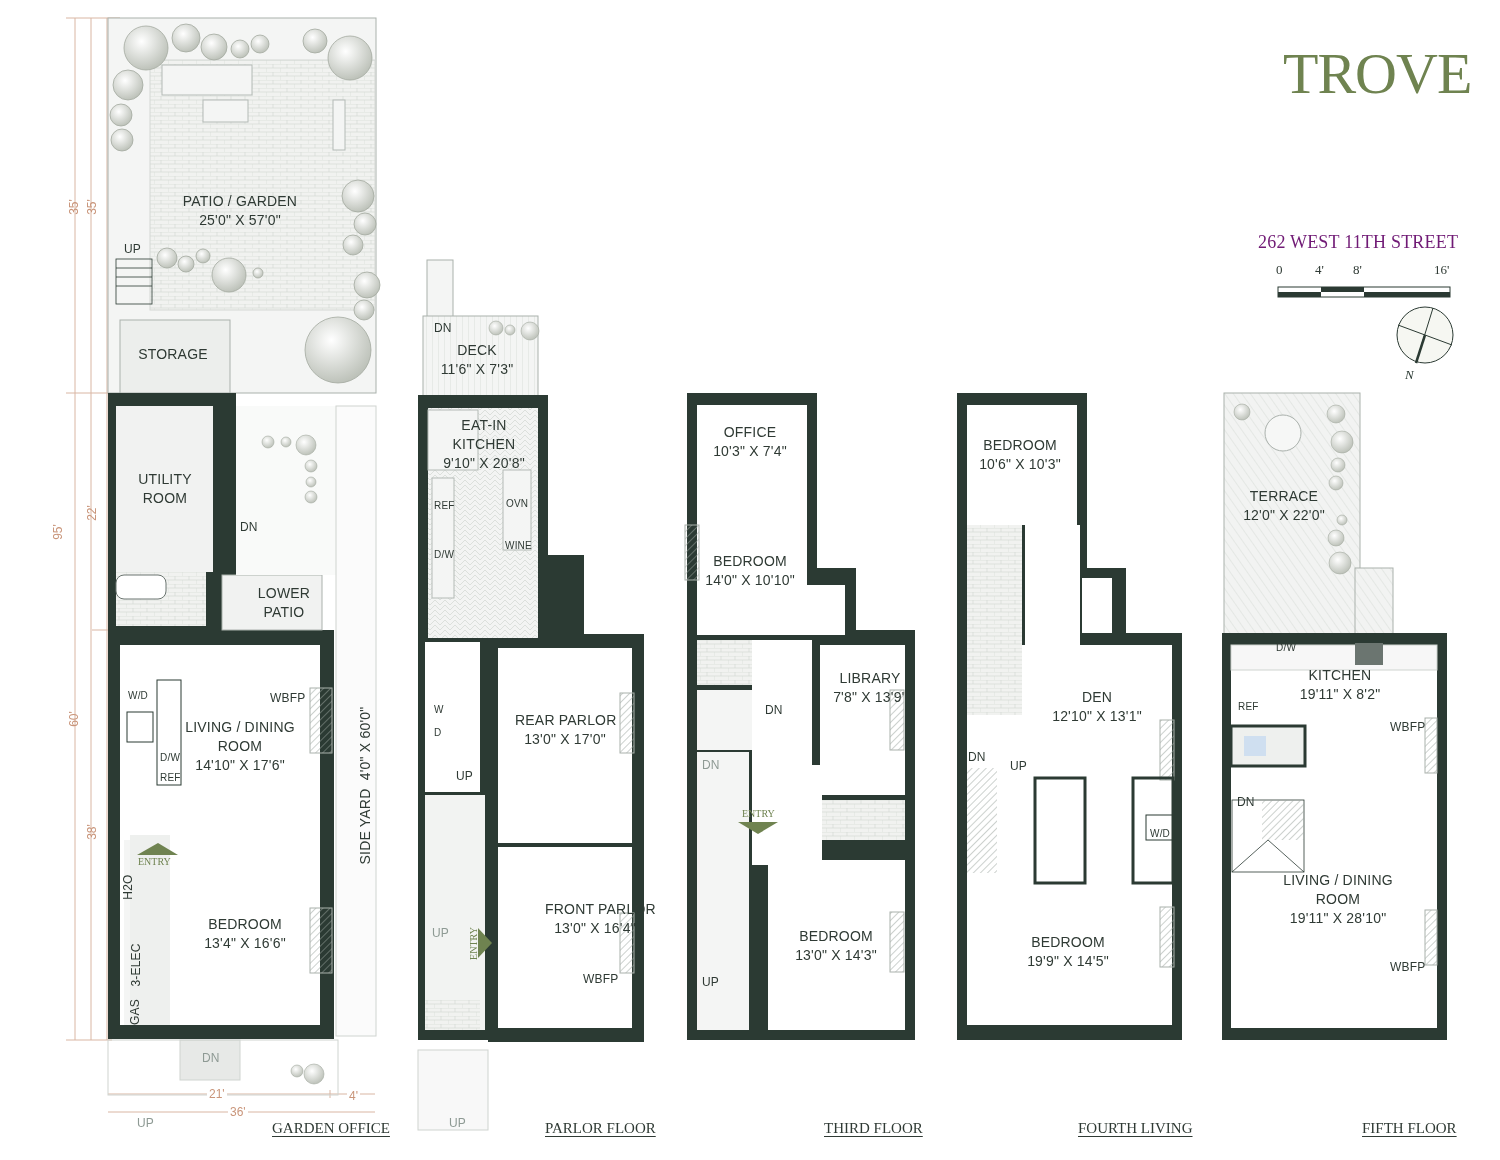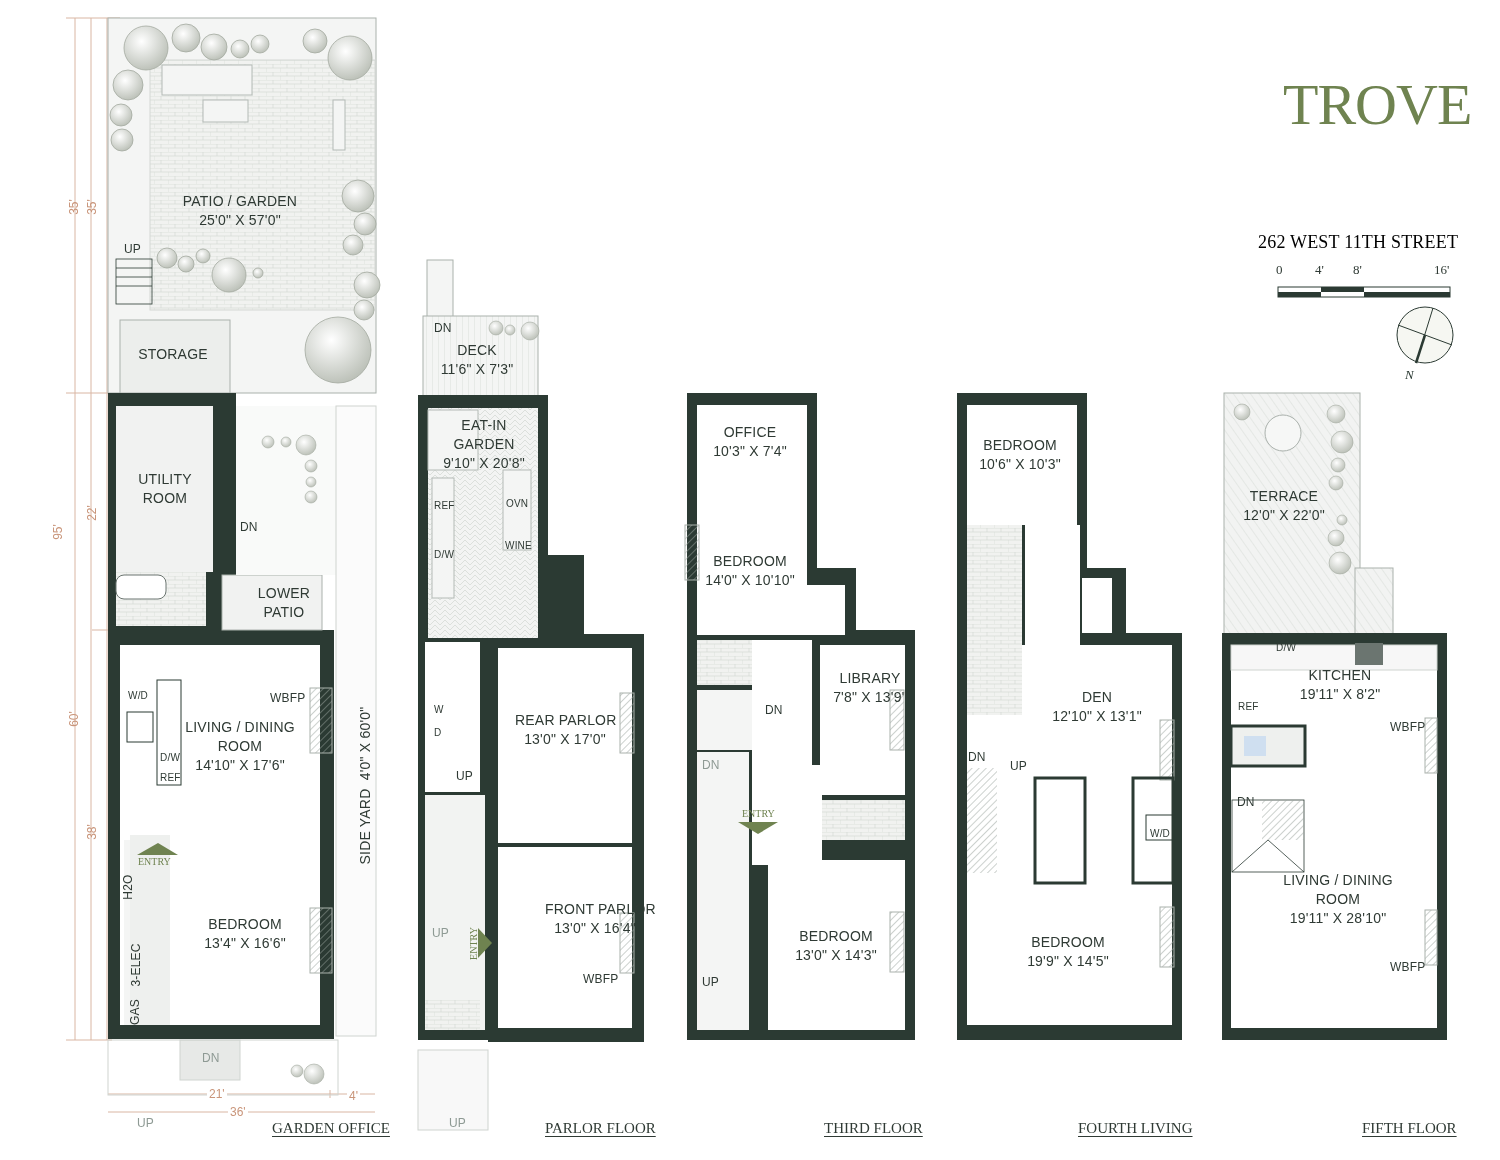--- a/index.html
+++ b/index.html
@@ -7,23 +7,23 @@
          font-family: "Liberation Sans", sans-serif; color: #2b3a33; }
   .abs { position: absolute; }
   svg.plan { position: absolute; left: 0; top: 0; }
   .lbl { position: absolute; text-align: center; font-size: 14px; line-height: 19px;
          color: #2f3a34; letter-spacing: 0.2px; white-space: nowrap; }
   .lbl.small { font-size: 12px; line-height: 14px; }
   .lbl.tiny { font-size: 10px; line-height: 12px; }
   .floor-title { position: absolute; font-family: "Liberation Serif", serif; font-size: 15px;
                  color: #2f3a34; text-decoration: underline; text-underline-offset: 3px; white-space: nowrap; }
   .brand { position: absolute; left: 1283px; top: 40px; font-family: "Liberation Serif", serif;
-           font-size: 58px; letter-spacing: -1px; color: #6f8350; font-weight: normal; margin-top: 31px; }
+           font-size: 58px; letter-spacing: -1px; color: #6f8350; font-weight: normal; }
   .address { position: absolute; left: 1258px; top: 232px; font-family: "Liberation Serif", serif;
-             font-size: 18px; color: #000000; letter-spacing: 0.2px; }
+             font-size: 18px; color: #701a75; letter-spacing: 0.2px; }
   .scale-lbl { position: absolute; top: 262px; font-family: "Liberation Serif", serif; font-size: 13px; color: #2f3a34; }
   .dim { position: absolute; font-size: 12px; color: #c9957a; white-space: nowrap; }
   .vert { transform: rotate(-90deg); transform-origin: center center; }
   .entry { position: absolute; font-family: "Liberation Serif", serif; font-size: 10px; color: #6f8350; }
   .gray { color: #8e9a94; }
 </style>
 </head>
 <body>
 
 <svg class="plan" width="1500" height="1160" viewBox="0 0 1500 1160">
@@ -285,21 +285,21 @@
 <div class="lbl small gray" style="left:202px;top:1051px">DN</div>
 <div class="lbl small gray" style="left:137px;top:1116px">UP</div>
 <div class="floor-title" style="left:272px;top:1120px">GARDEN OFFICE</div>
 
 <div class="lbl small" style="left:434px;top:321px">DN</div>
 <div class="lbl" style="left:427px;top:341px;width:100px">
   <div>DECK</div>
   <div>11'6" X 7'3"</div>
 </div>
 <div class="lbl" style="left:434px;top:416px;width:100px;white-space:normal">
-  <div>EAT-IN GARDEN</div>
+  <div>EAT-IN KITCHEN</div>
   <div>9'10" X 20'8"</div>
 </div>
 <div class="lbl tiny" style="left:434px;top:500px">REF</div>
 <div class="lbl tiny" style="left:434px;top:549px">D/W</div>
 <div class="lbl tiny" style="left:506px;top:498px">OVN</div>
 <div class="lbl tiny" style="left:505px;top:540px">WINE</div>
 <div class="lbl tiny" style="left:434px;top:704px">W</div>
 <div class="lbl tiny" style="left:434px;top:727px">D</div>
 <div class="lbl small" style="left:456px;top:769px">UP</div>
 <div class="lbl small gray" style="left:432px;top:926px">UP</div>

